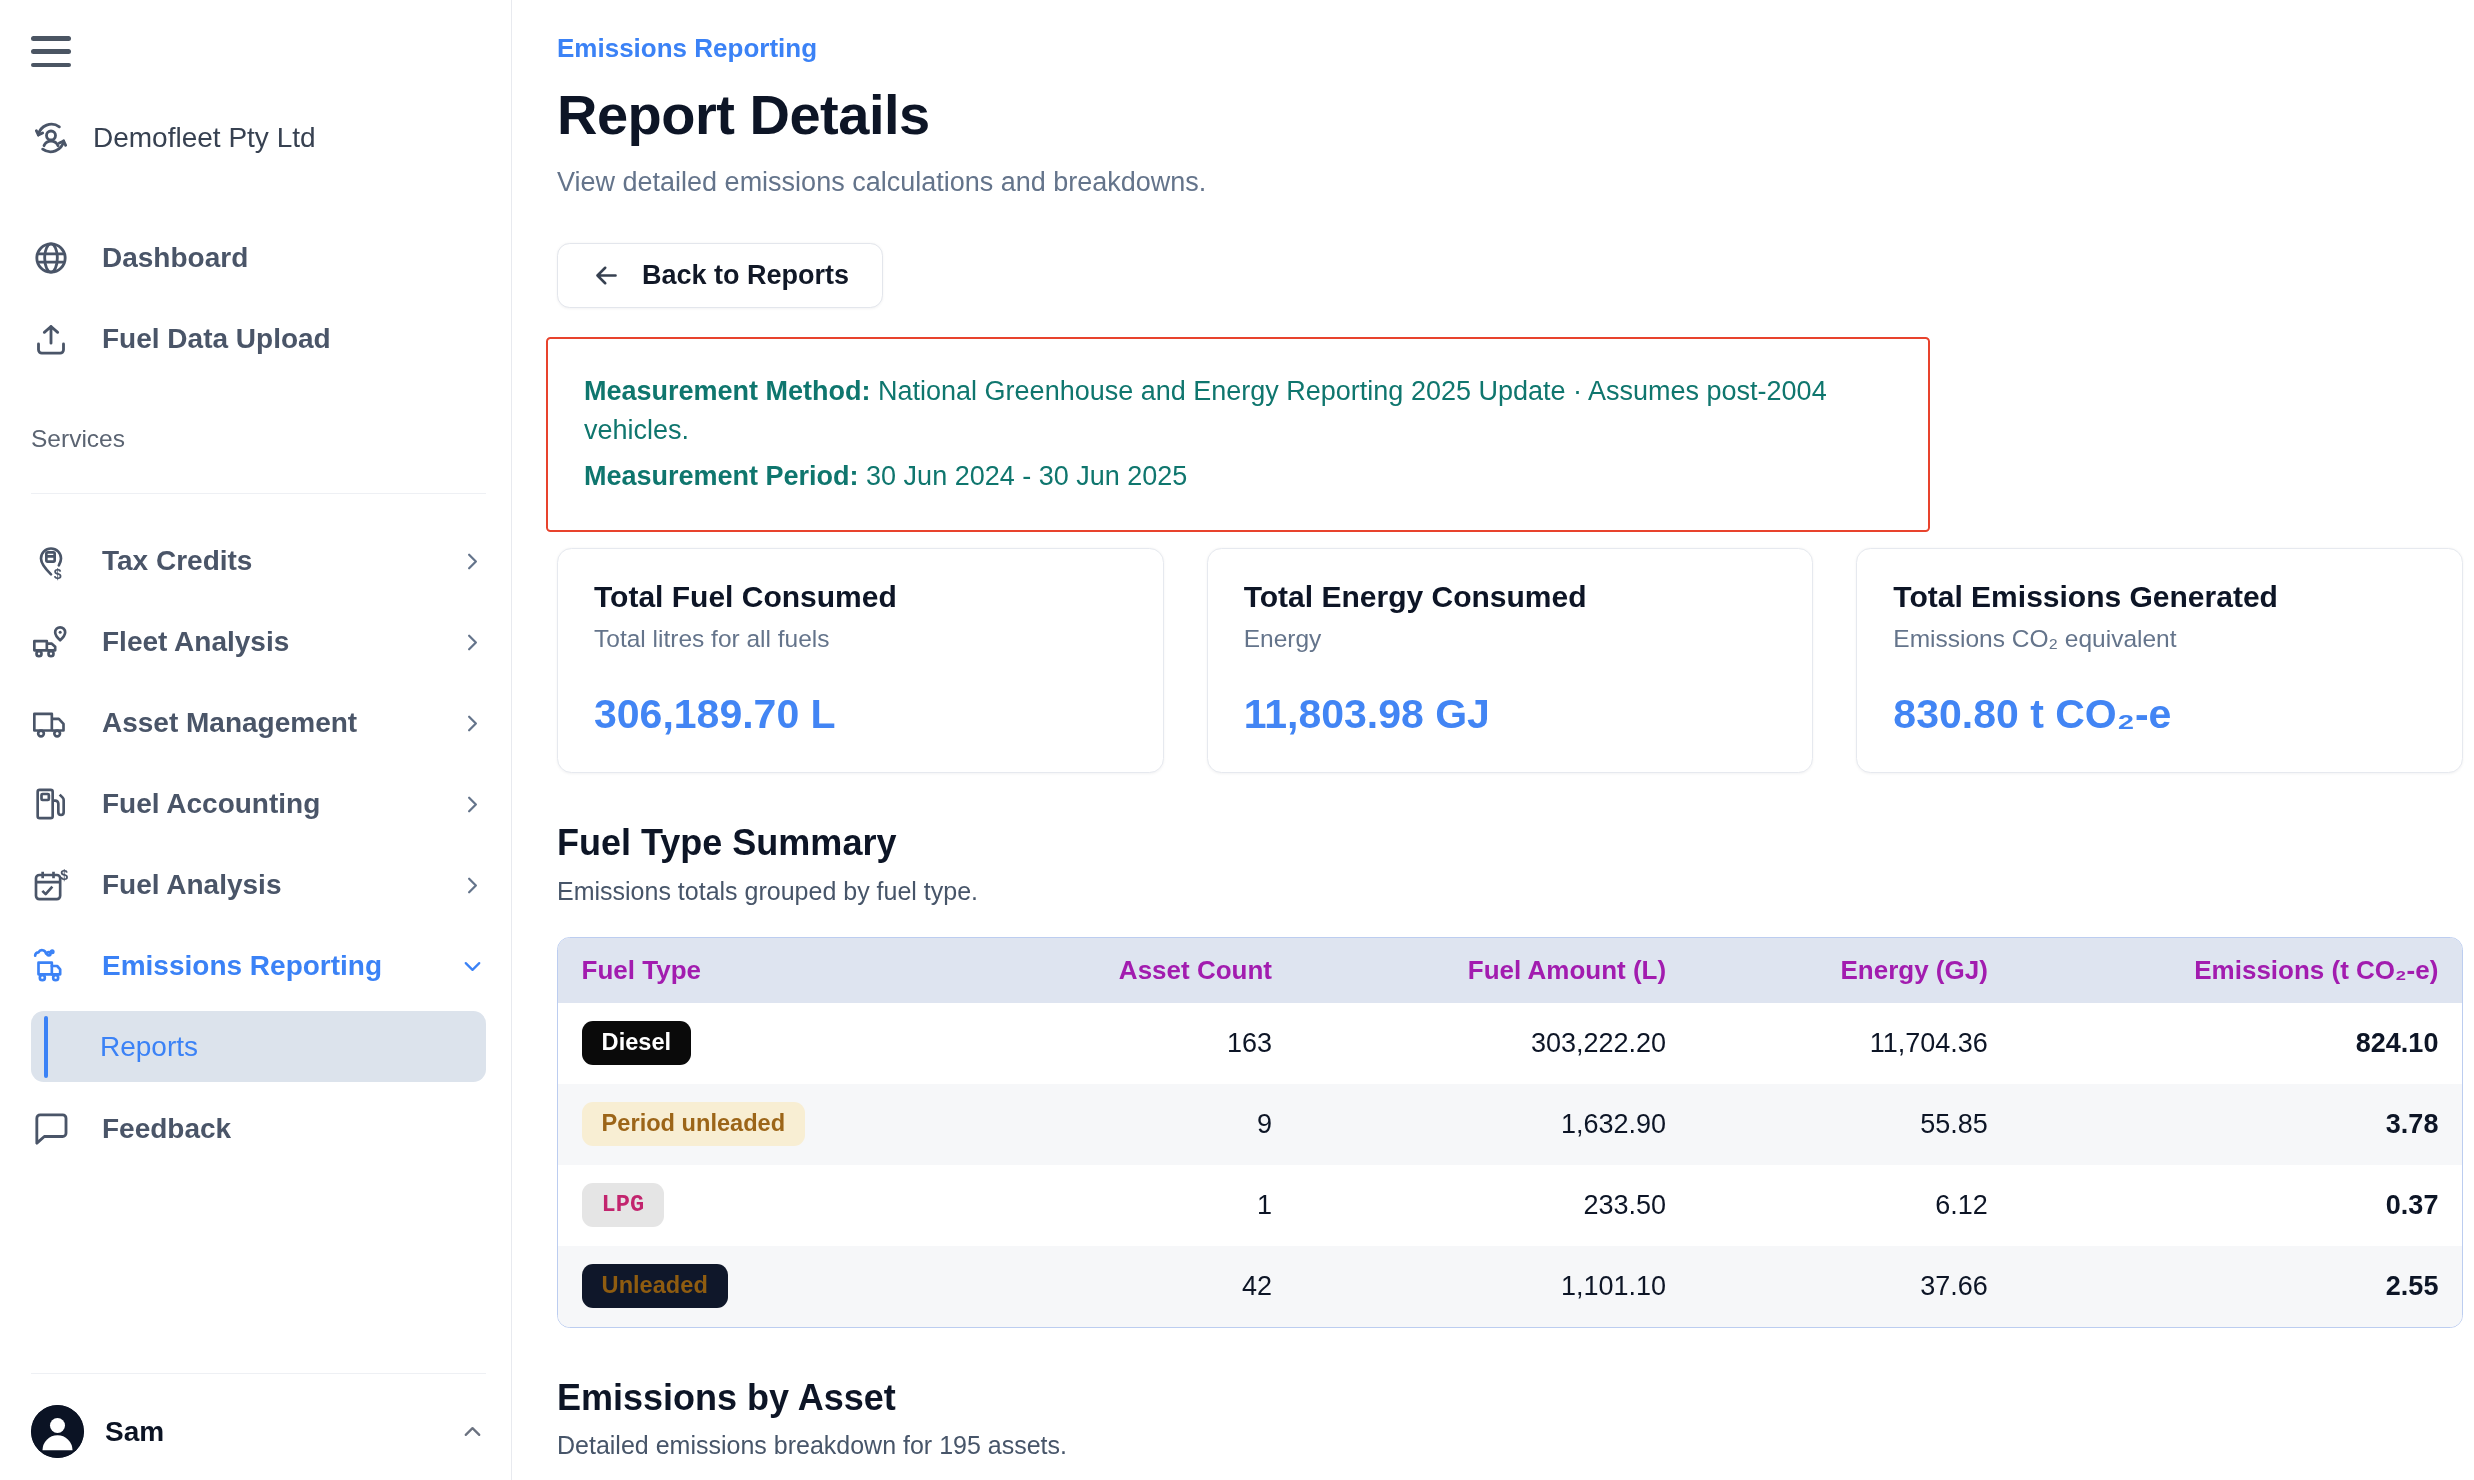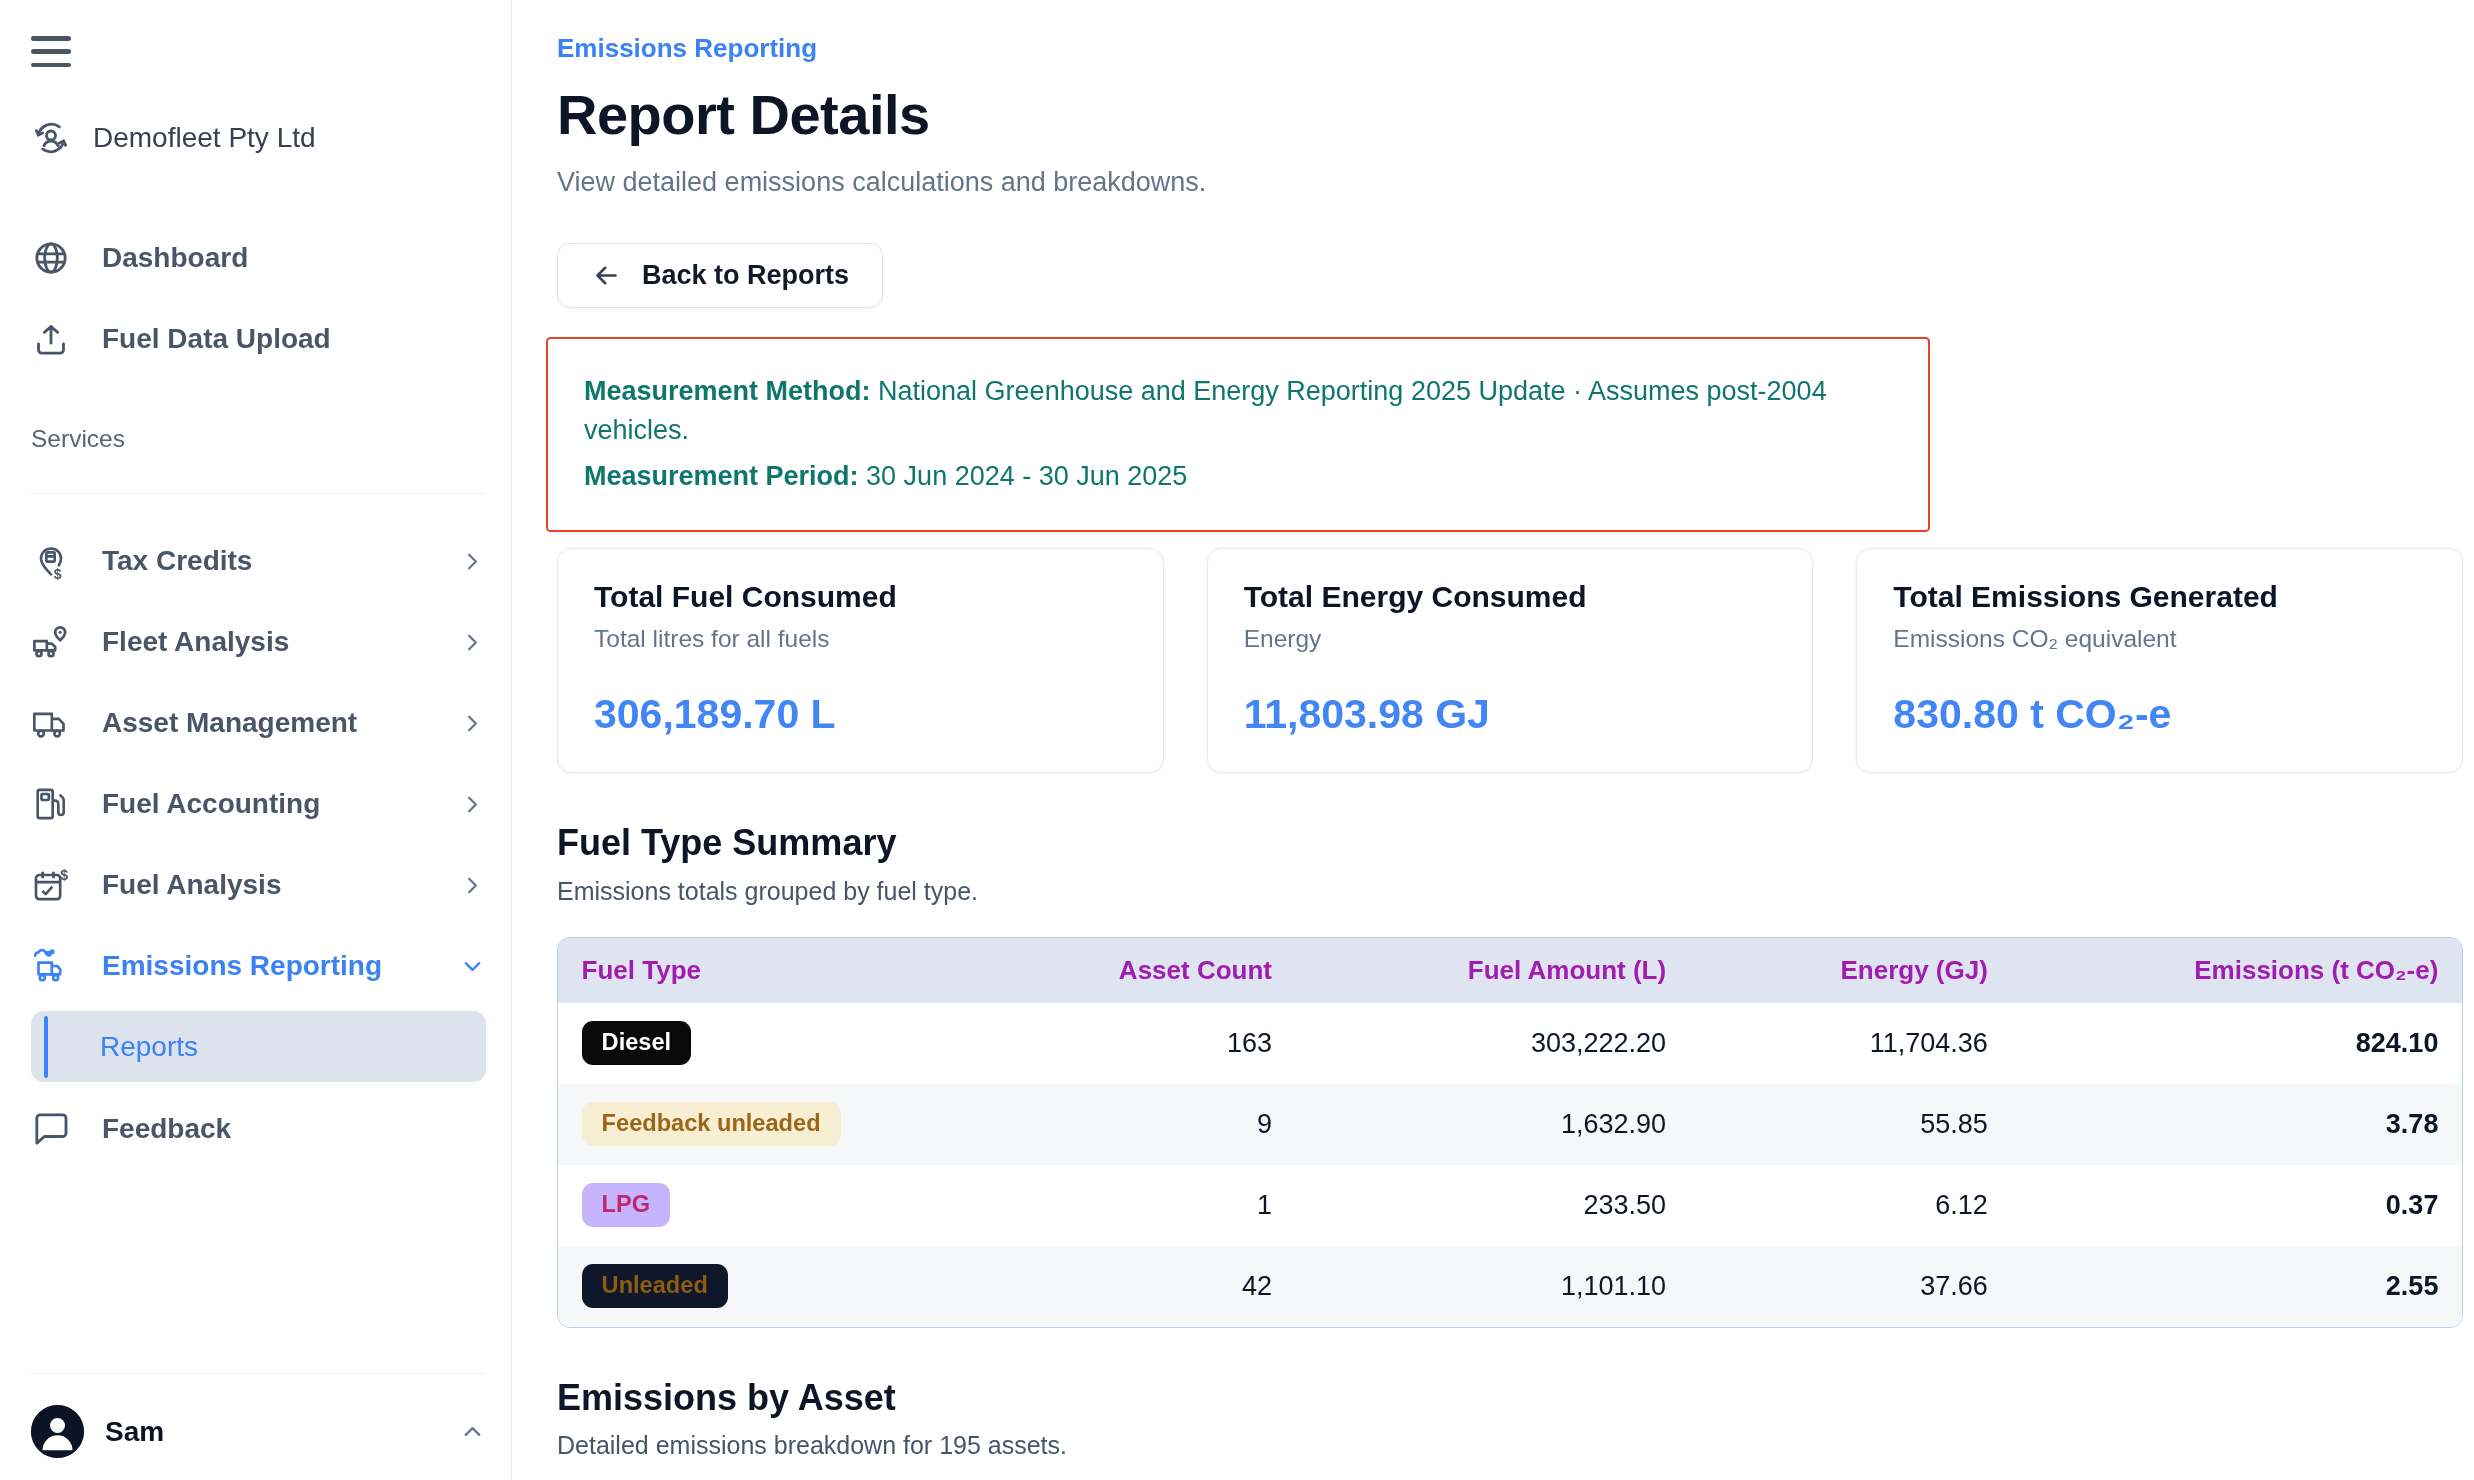--- a/index.html
+++ b/index.html
@@ -115,21 +115,21 @@
   th:last-child, td:last-child { padding-right:23.6px; }
   tr.stripe { background:#f6f7f9; }
   td.em, th.em-h { font-weight:700; }
 
   .pill {
     display:inline-block; padding:9px 20px; border-radius:11px;
     font-size:23.6px; font-weight:700; line-height:1.1;
   }
   .pill-diesel   { background:#0a0a0a; color:#ffffff; }
   .pill-premium  { background:#f8eed3; color:#9c6518; }
-  .pill-lpg      { background:#c4b5fd; color:#c2256e; }
+  .pill-lpg      { background:#e5e5e5; color:#c2256e;font-family:Liberation Mono, monospace; }
   .pill-unleaded { background:#0f172a; color:#8f5c10; }
 </style>
 </head>
 <body>
 
 <div class="app">
 
   <aside class="sidebar">
     <div class="logo-row">
       <div class="hamburger">
@@ -375,21 +375,21 @@
         </thead>
         <tbody>
           <tr>
             <td class="al"><span class="pill pill-diesel">Diesel</span></td>
             <td>163</td>
             <td>303,222.20</td>
             <td>11,704.36</td>
             <td class="em">824.10</td>
           </tr>
           <tr class="stripe">
-            <td class="al"><span class="pill pill-premium">Feedback unleaded</span></td>
+            <td class="al"><span class="pill pill-premium">Period unleaded</span></td>
             <td>9</td>
             <td>1,632.90</td>
             <td>55.85</td>
             <td class="em">3.78</td>
           </tr>
           <tr>
             <td class="al"><span class="pill pill-lpg">LPG</span></td>
             <td>1</td>
             <td>233.50</td>
             <td>6.12</td>

